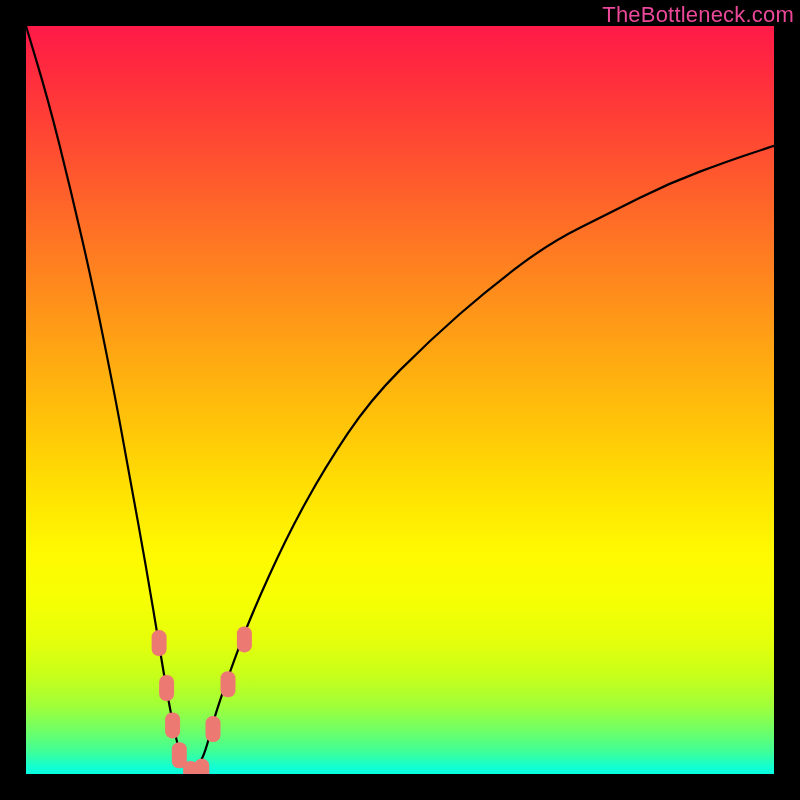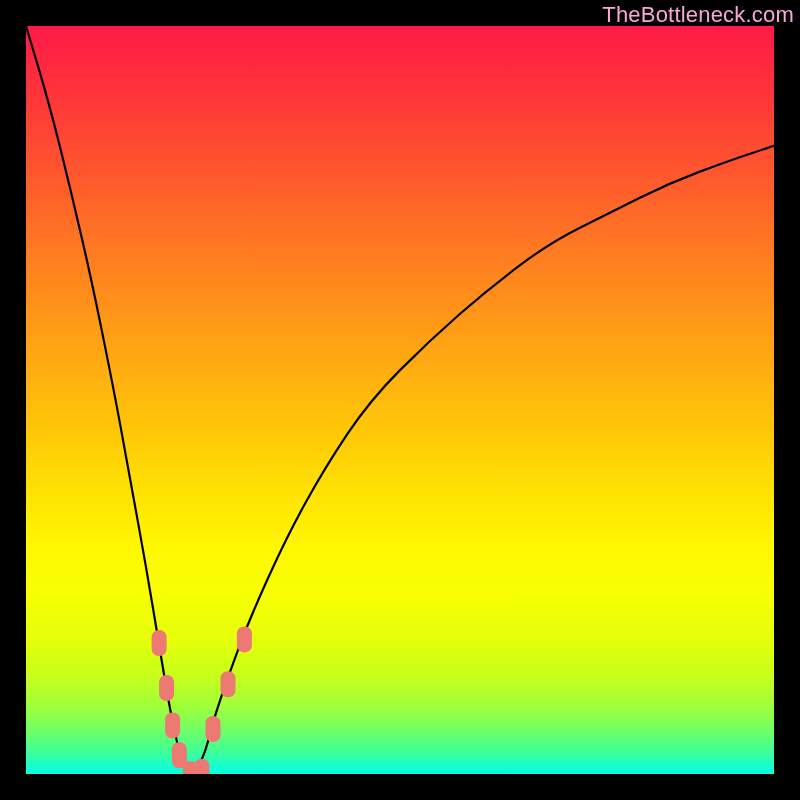--- a/index.html
+++ b/index.html
@@ -49,21 +49,21 @@
     position: absolute;
     left: 0; top: 0;
     width: 748px;
     height: 748px;
     pointer-events: none;
   }
   .watermark {
     position: absolute;
     top: 2px;
     right: 6px;
-    color: #f9a8d4;
+    color: #ec4899;
     font-size: 22px;
     letter-spacing: 0.2px;
     font-weight: 400;
   }
 </style>
 </head>
 <body>
 
 <div class="stage">
   <div class="watermark">TheBottleneck.com</div>

